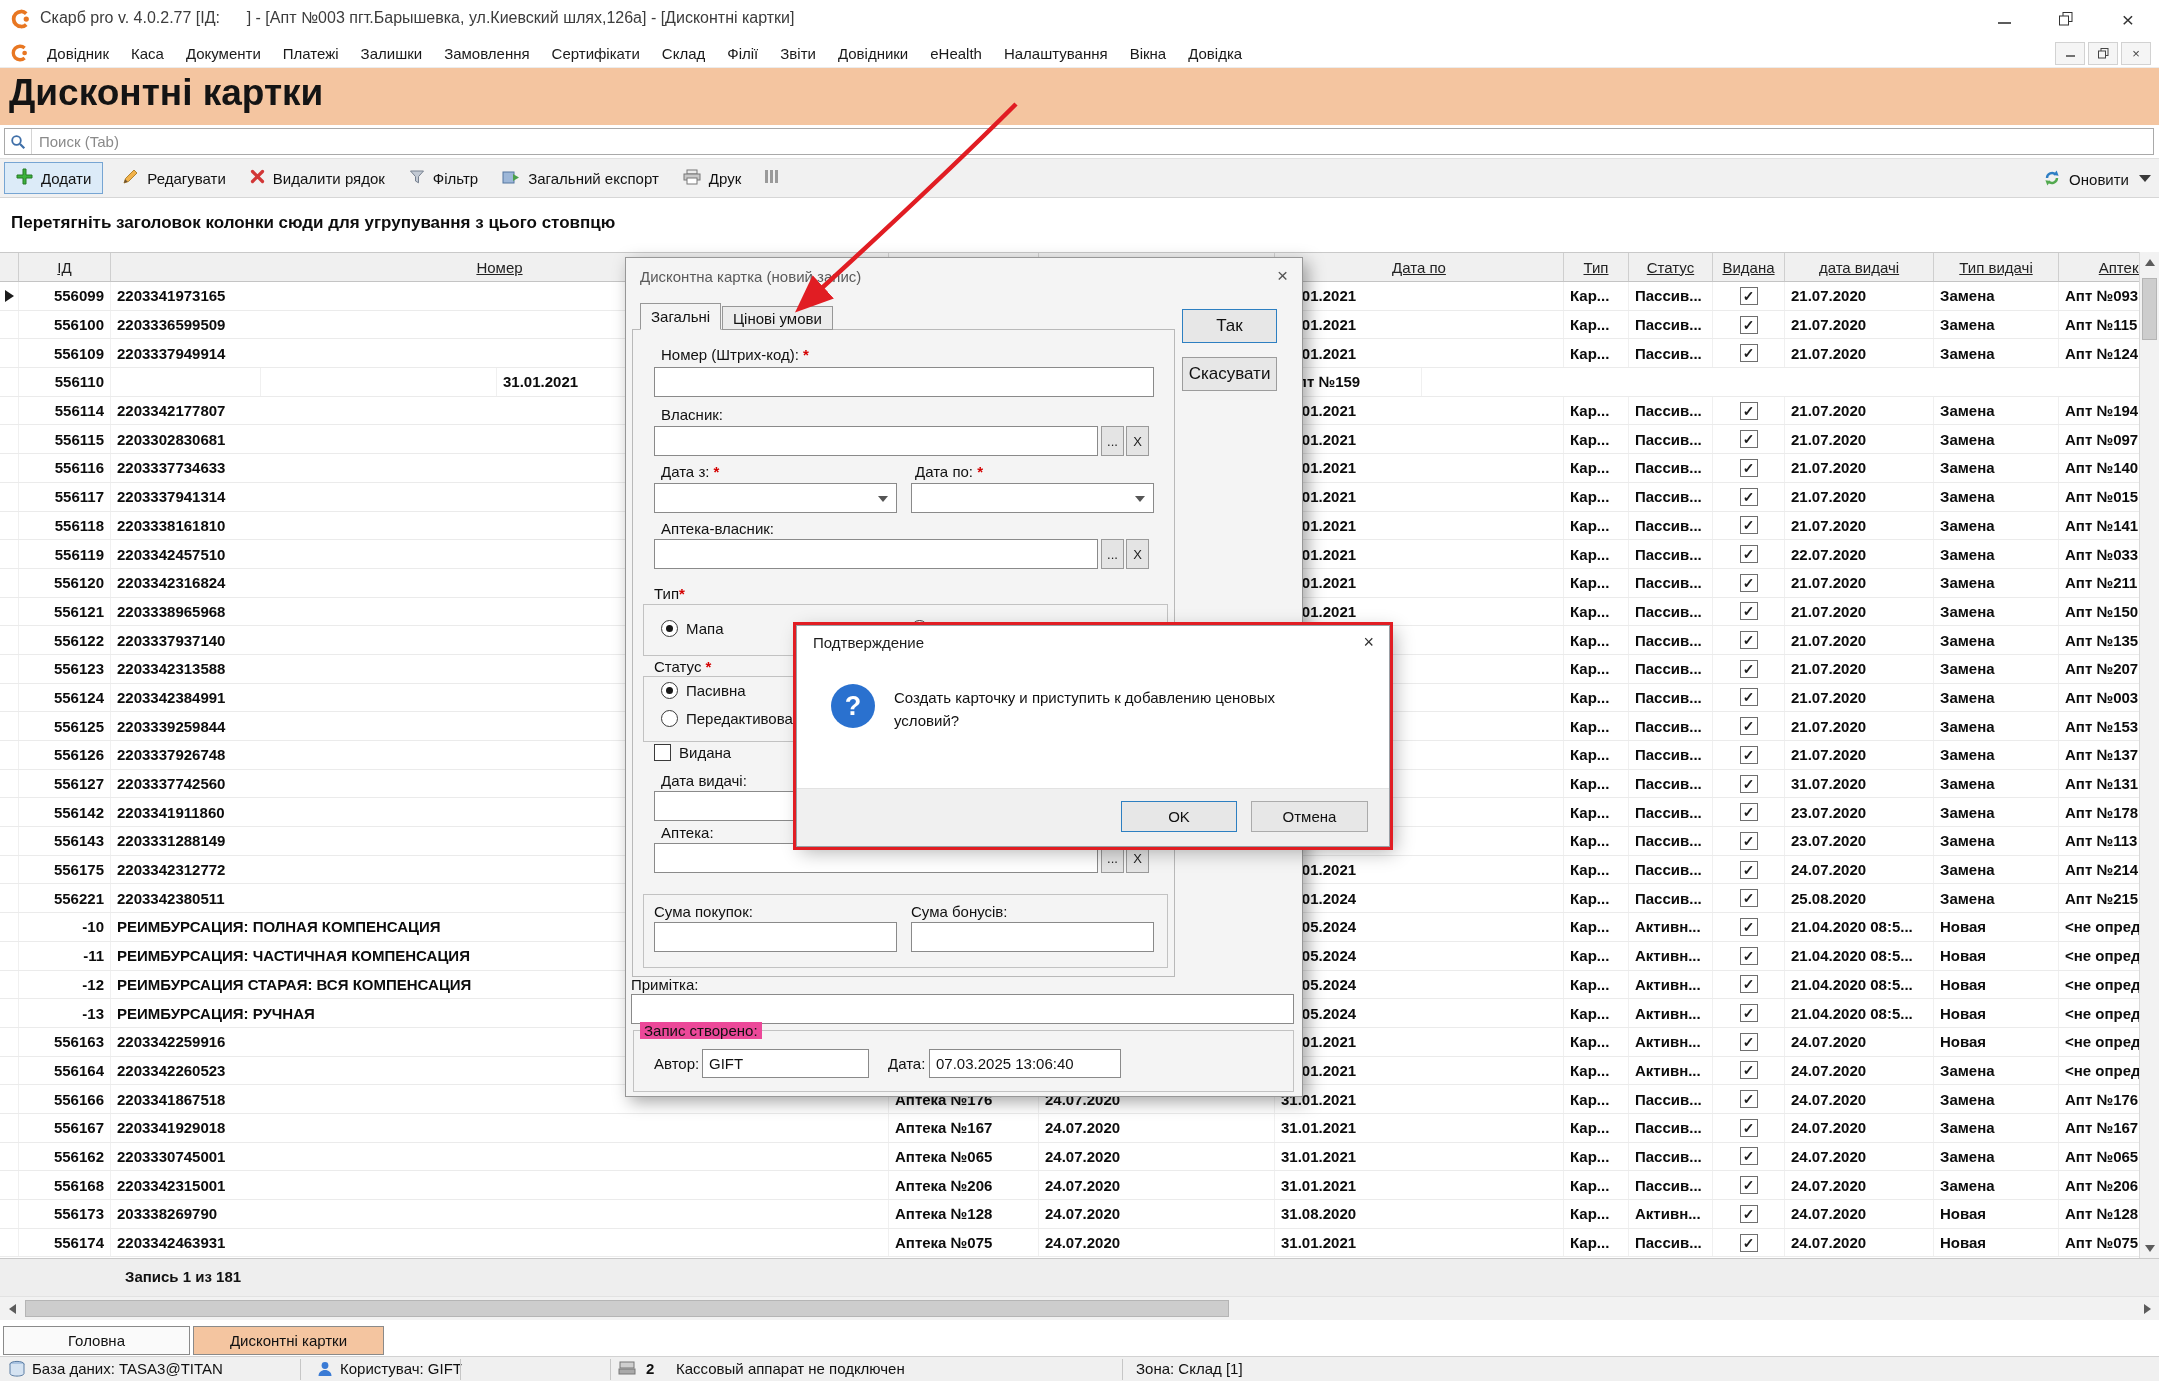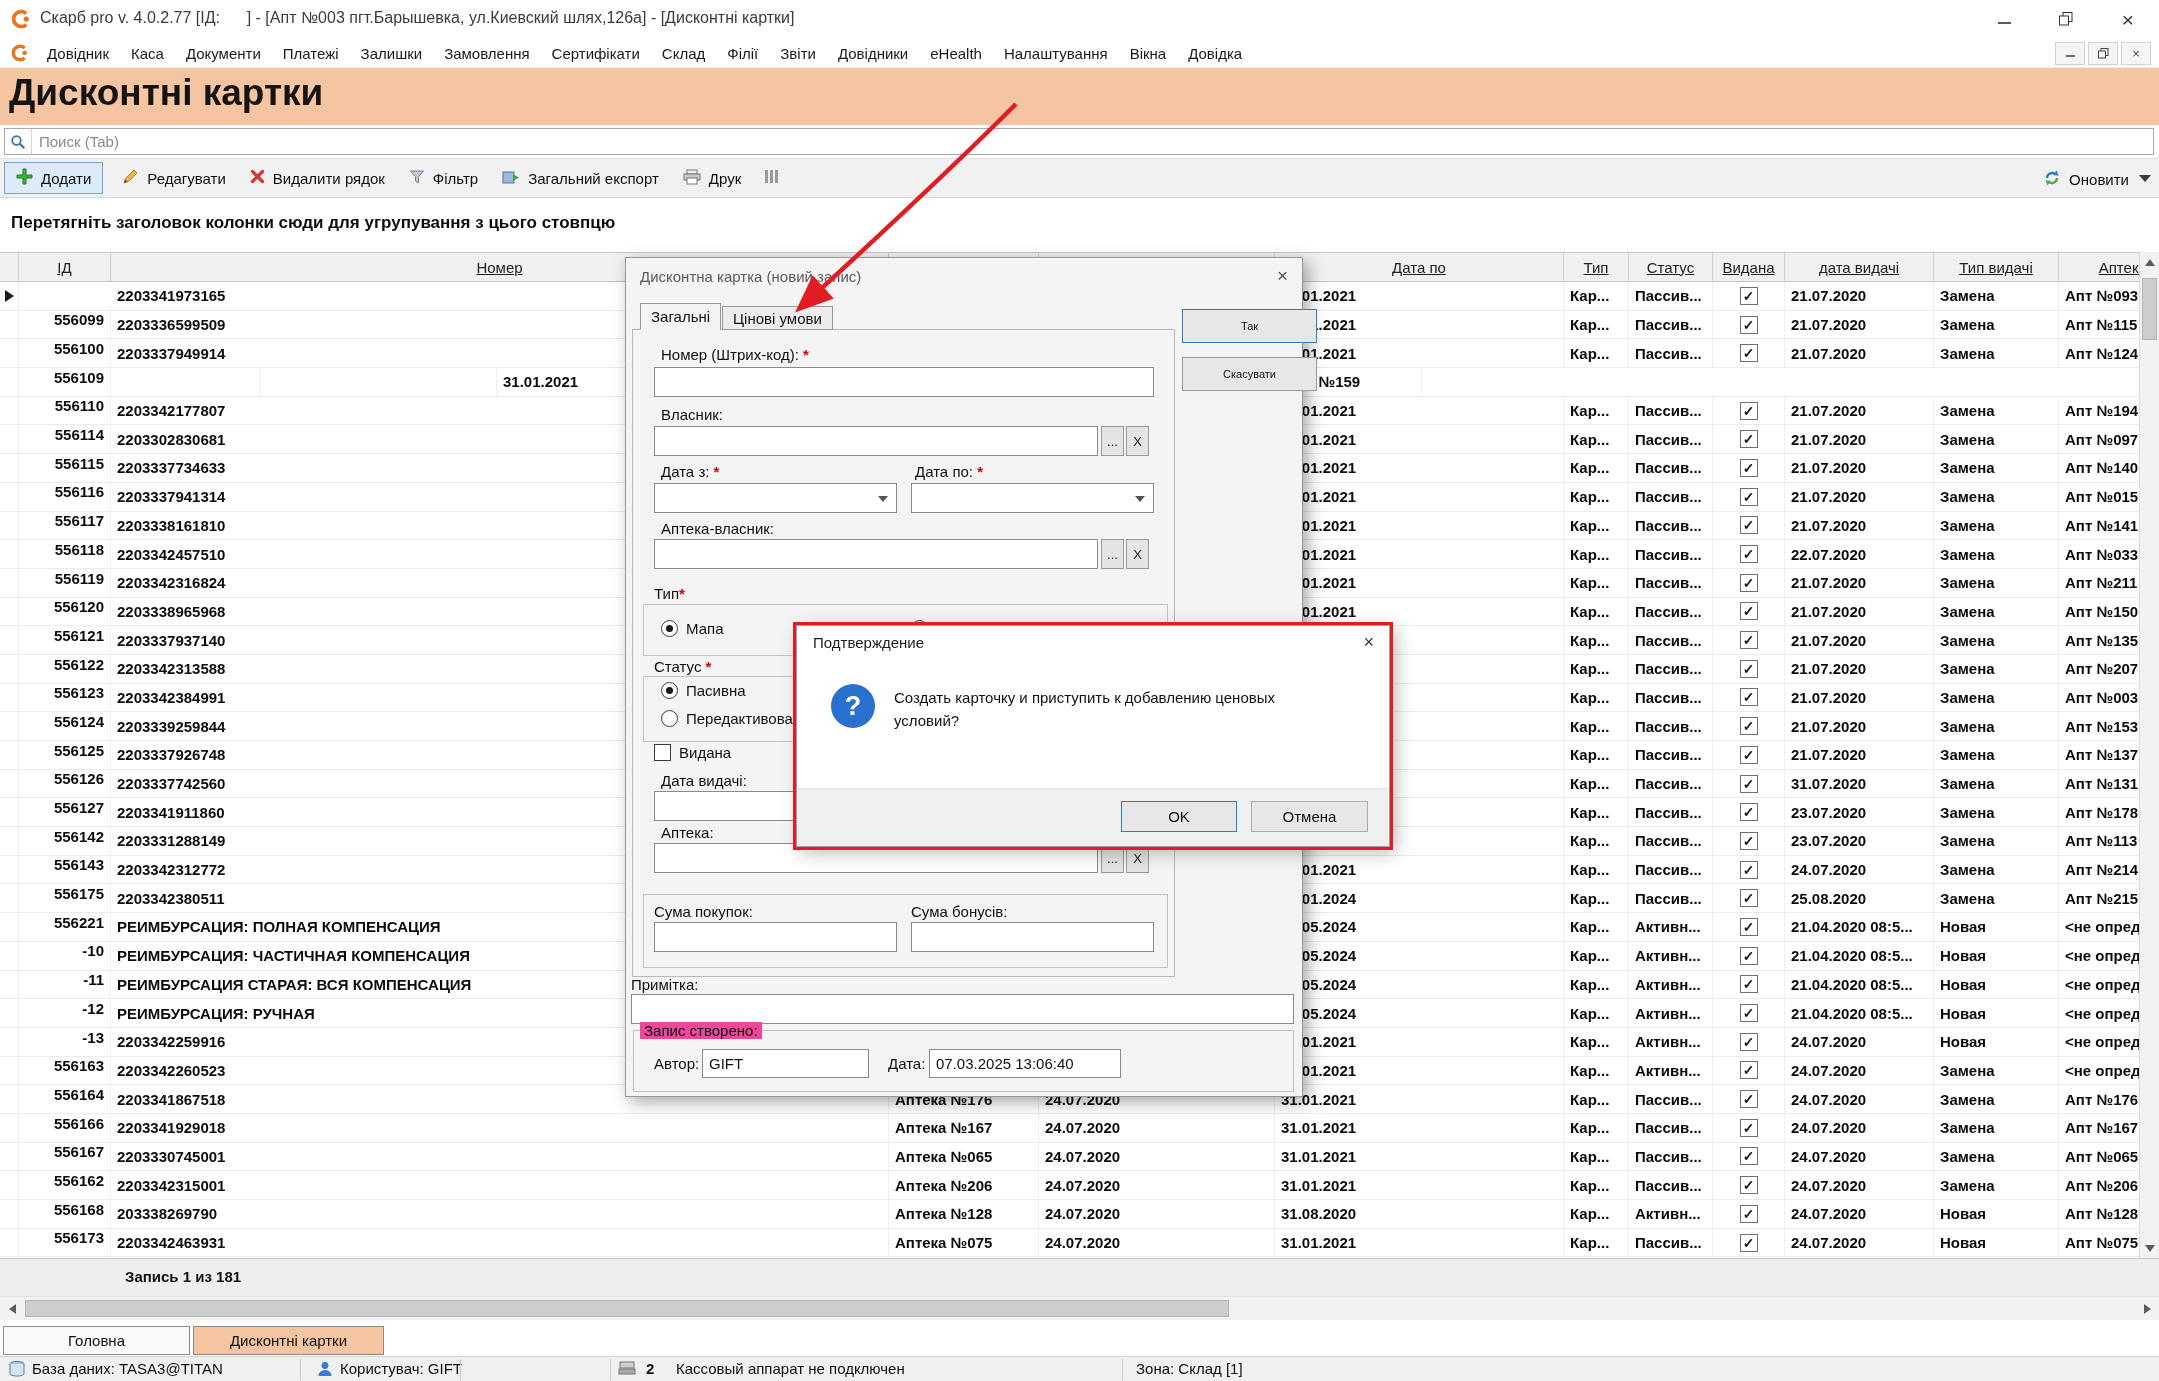--- a/index.html
+++ b/index.html
@@ -49,21 +49,21 @@
   
   .grid { position:absolute; left:0; top:252px; width:100%; height:1006px; background:#fff; }
   .ghead { position:absolute; left:0; top:0; height:30px; width:2200px; display:flex;
            background:#f0f0f0; border-top:1px solid #c9c9c9; border-bottom:1px solid #c4c4c4; }
   .gh { height:100%; border-right:1px solid #cfcfcf; display:flex; align-items:center; justify-content:center;
         font-size:15px; color:#222; overflow:hidden; white-space:nowrap;text-decoration:underline; }
   .grows { position:absolute; left:0; top:30px; }
   .grow { display:flex; height:28.7px; width:2200px; background:#fff; border-bottom:1px solid #ebebeb; }
   .gc { height:100%; border-right:1px solid #f0f0f0; font-size:15px; font-weight:700; color:#0c0c0c;
         display:flex; align-items:center; padding:0 6px; overflow:hidden; white-space:nowrap; }
-  .gc.num { justify-content:flex-end;margin-top:24px; }
+  .gc.num { justify-content:flex-end; }
   .gc.center { justify-content:center; padding:0; }
   .rowmark { width:0; height:0; border-left:9px solid #1c1c1c; border-top:6px solid transparent; border-bottom:6px solid transparent; margin:0 auto; }
   .chk { width:18px; height:18px; border:1px solid #6f6f6f; background:#fff; font-size:14px; line-height:16px; text-align:center; color:#1c1c1c; font-weight:700; }
 
   
   .vscroll { position:absolute; right:0; top:252px; width:20px; height:1006px; background:#f2f2f2; border-left:1px solid #dadada; z-index:5; }
   .vs-btn { position:absolute; left:0; width:20px; height:20px; display:flex; align-items:center; justify-content:center; }
   .tri-up { width:0; height:0; border-left:5px solid transparent; border-right:5px solid transparent; border-bottom:7px solid #5c5c5c; }
   .tri-down { width:0; height:0; border-left:5px solid transparent; border-right:5px solid transparent; border-top:7px solid #5c5c5c; }
   .tri-left { width:0; height:0; border-top:5px solid transparent; border-bottom:5px solid transparent; border-right:7px solid #5c5c5c; }
@@ -91,22 +91,22 @@
 
   
   .dlg { position:absolute; left:625px; top:257px; width:678px; height:840px; background:#f4f4f4;
          border:1px solid #979797; box-shadow:5px 5px 16px rgba(0,0,0,.35); z-index:10; }
   .dlg-title { position:absolute; left:14px; top:10px; font-size:15px; color:#5a5a5a; }
   .dlg-close { position:absolute; right:14px; top:7px; font-size:19px; color:#555; }
   .dlg-page { position:absolute; left:6px; top:71px; width:543px; height:648px; border:1px solid #b9b9b9; background:#f4f4f4; }
   .dtab { position:absolute; font-size:15px; padding:0 10px; display:flex; align-items:center; border:1px solid #979797; background:#ececec; z-index:3; }
   .dtab.active { left:14px; top:45px; height:27px; background:#f4f4f4; border-bottom:1px solid #f4f4f4; }
   .dtab.inactive { left:96px; top:48px; height:24px; }
-  .dbtn { position:absolute; left:556px; width:135px; height:34px; background:#e7e7e7; border:1px solid #9c9c9c;
-          display:flex; align-items:center; justify-content:center; font-size:11px; }
+  .dbtn { position:absolute; left:556px; width:95px; height:34px; background:#e7e7e7; border:1px solid #9c9c9c;
+          display:flex; align-items:center; justify-content:center; font-size:17px; }
   .dbtn.yes { top:51px; border:1px solid #2d7fc1; }
   .dbtn.cancel { top:99px; }
   .dl { position:absolute; font-size:15px; color:#101010; white-space:nowrap; }
   .req { color:#d40000; font-weight:700; }
   .di { position:absolute; height:30px; background:#fff; border:1px solid #8a8a8a; font-size:15px;
         display:flex; align-items:center; padding:0 6px; overflow:hidden; }
   .dd { position:absolute; right:8px; top:12px; width:0; height:0; border-left:5px solid transparent; border-right:5px solid transparent; border-top:6px solid #555; }
   .mini { position:absolute; width:23px; height:30px; background:#e4e4e4; border:1px solid #9a9a9a; font-size:13px;
           display:flex; align-items:center; justify-content:center; color:#222; }
   .gb { position:absolute; border:1px solid #c2c2c2; }

